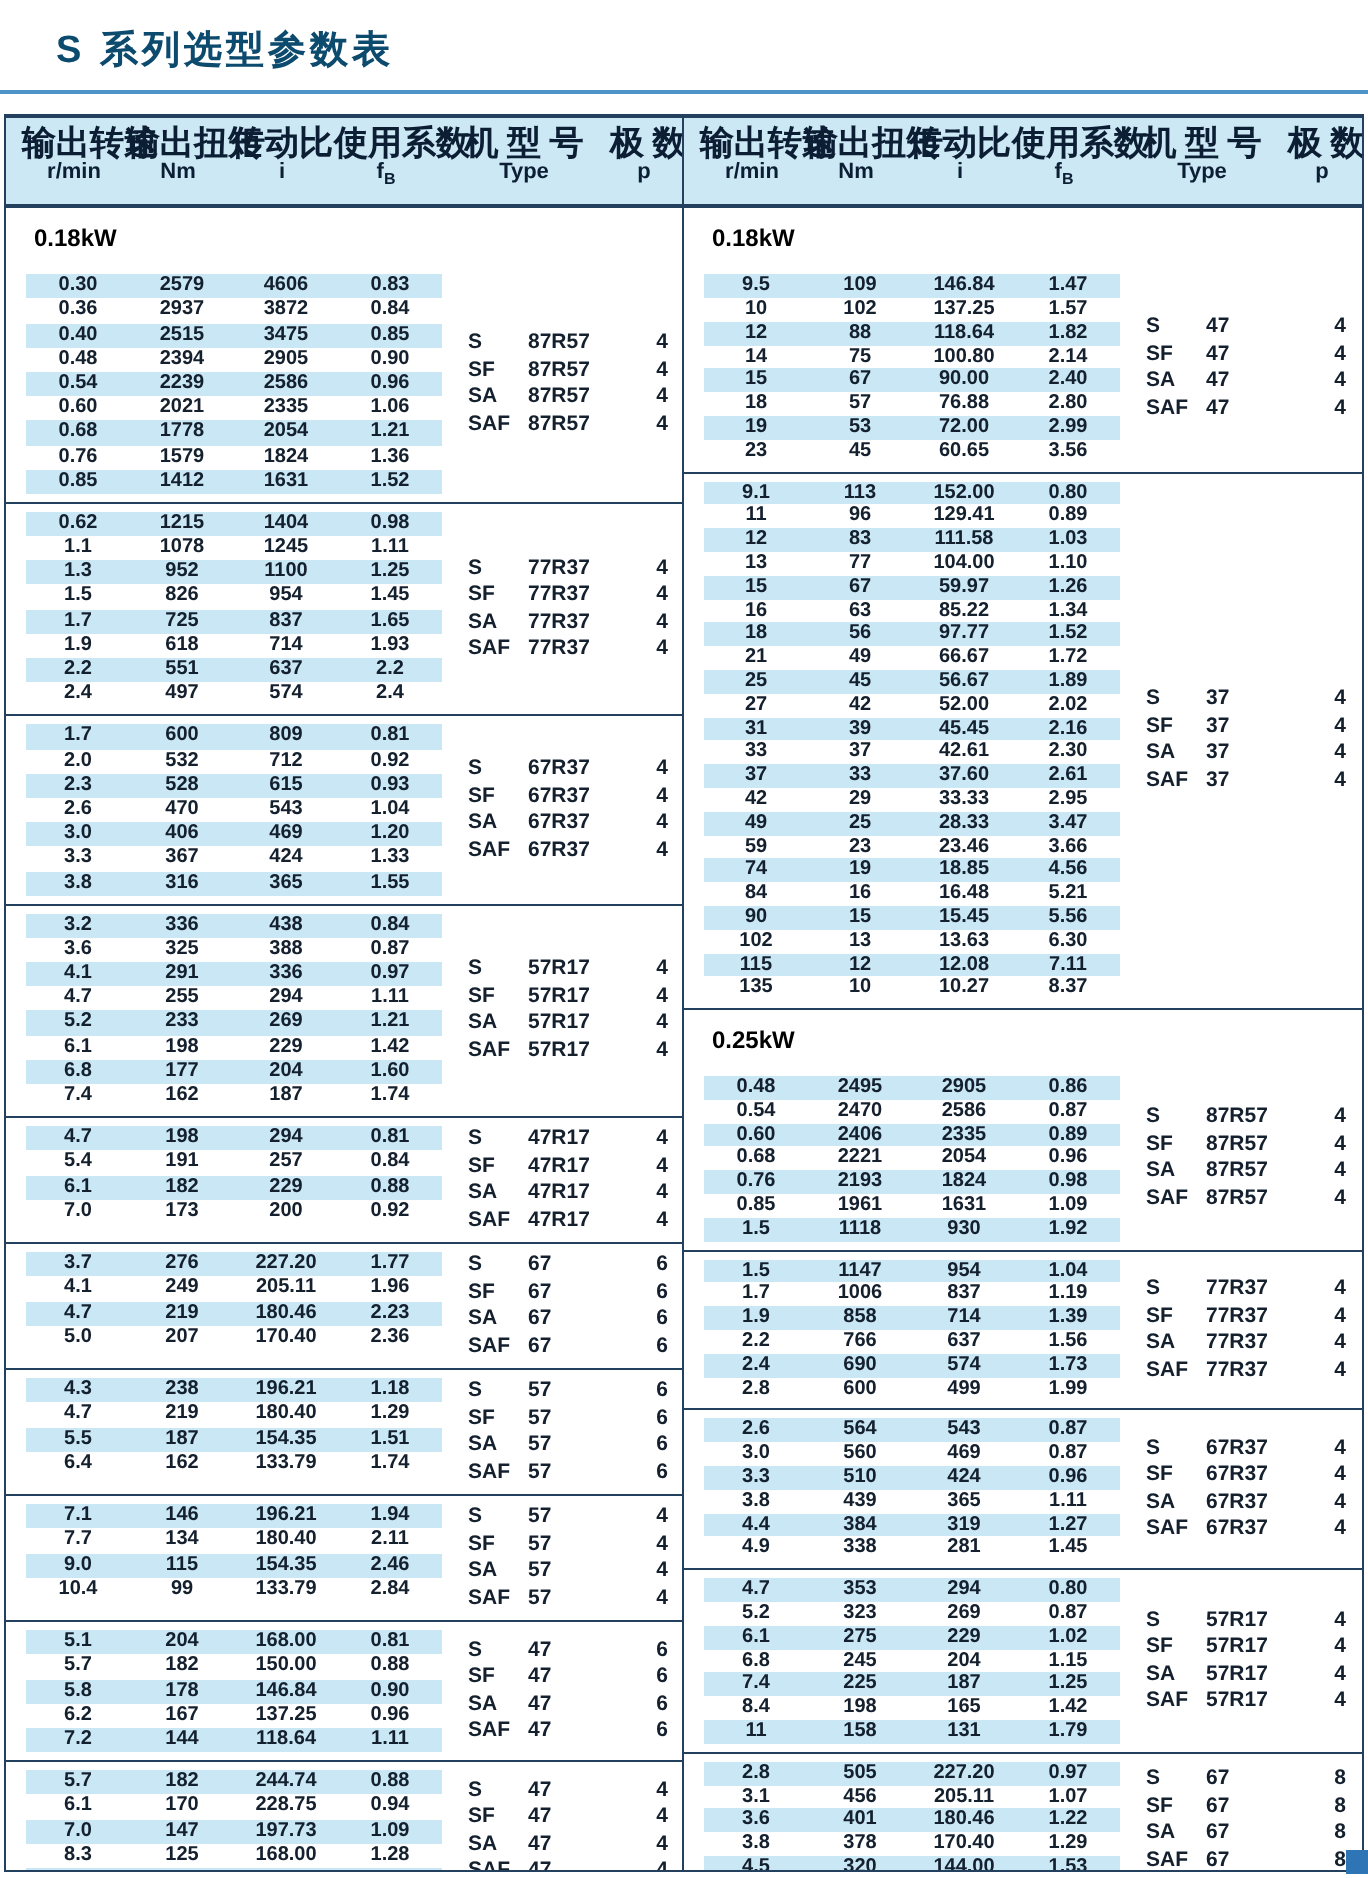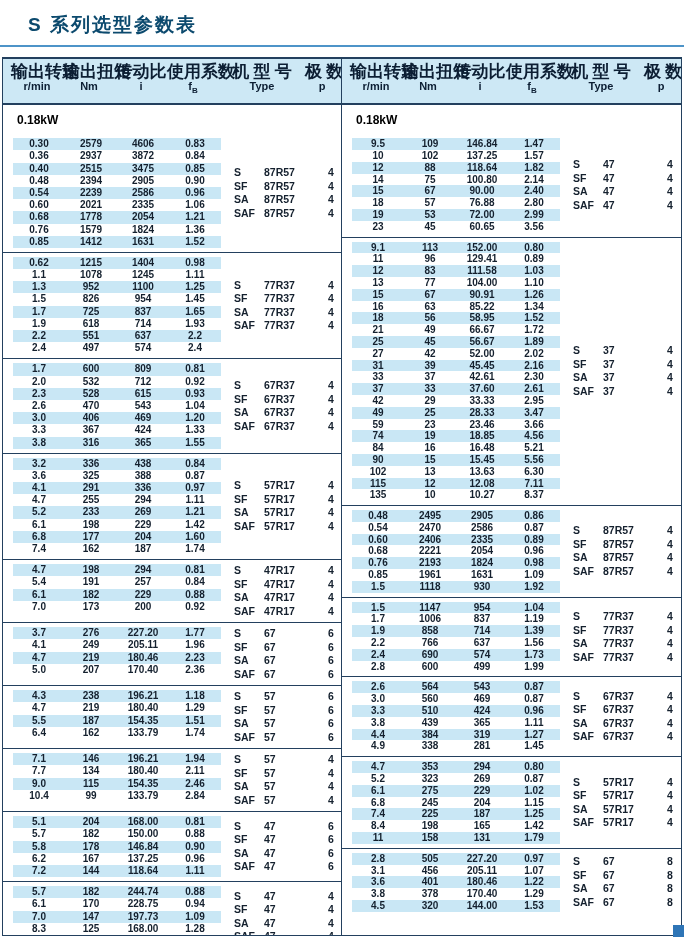--- a/index.html
+++ b/index.html
@@ -813,33 +813,33 @@
             </div>
             <div class="row">
               <div class="cell">13</div>
               <div class="cell">77</div>
               <div class="cell">104.00</div>
               <div class="cell">1.10</div>
             </div>
             <div class="row">
               <div class="cell">15</div>
               <div class="cell">67</div>
-              <div class="cell">90.91</div>
+              <div class="cell">59.97</div>
               <div class="cell">1.26</div>
             </div>
             <div class="row">
               <div class="cell">16</div>
               <div class="cell">63</div>
               <div class="cell">85.22</div>
               <div class="cell">1.34</div>
             </div>
             <div class="row">
               <div class="cell">18</div>
               <div class="cell">56</div>
-              <div class="cell">58.95</div>
+              <div class="cell">97.77</div>
               <div class="cell">1.52</div>
             </div>
             <div class="row">
               <div class="cell">21</div>
               <div class="cell">49</div>
               <div class="cell">66.67</div>
               <div class="cell">1.72</div>
             </div>
             <div class="row">
               <div class="cell">25</div>
@@ -943,20 +943,21 @@
               <span class="tpoles">4</span>
             </div>
             <div class="type-line">
               <span class="tprefix">SAF</span>
               <span class="tmodel">37</span>
               <span class="tpoles">4</span>
             </div>
           </div>
         </div>
         <div class="sep"></div>
+        <div class="section-title">0.25kW</div>
         <div class="block">
           <div class="rows">
             <div class="row">
               <div class="cell">0.48</div>
               <div class="cell">2495</div>
               <div class="cell">2905</div>
               <div class="cell">0.86</div>
             </div>
             <div class="row">
               <div class="cell">0.54</div>

